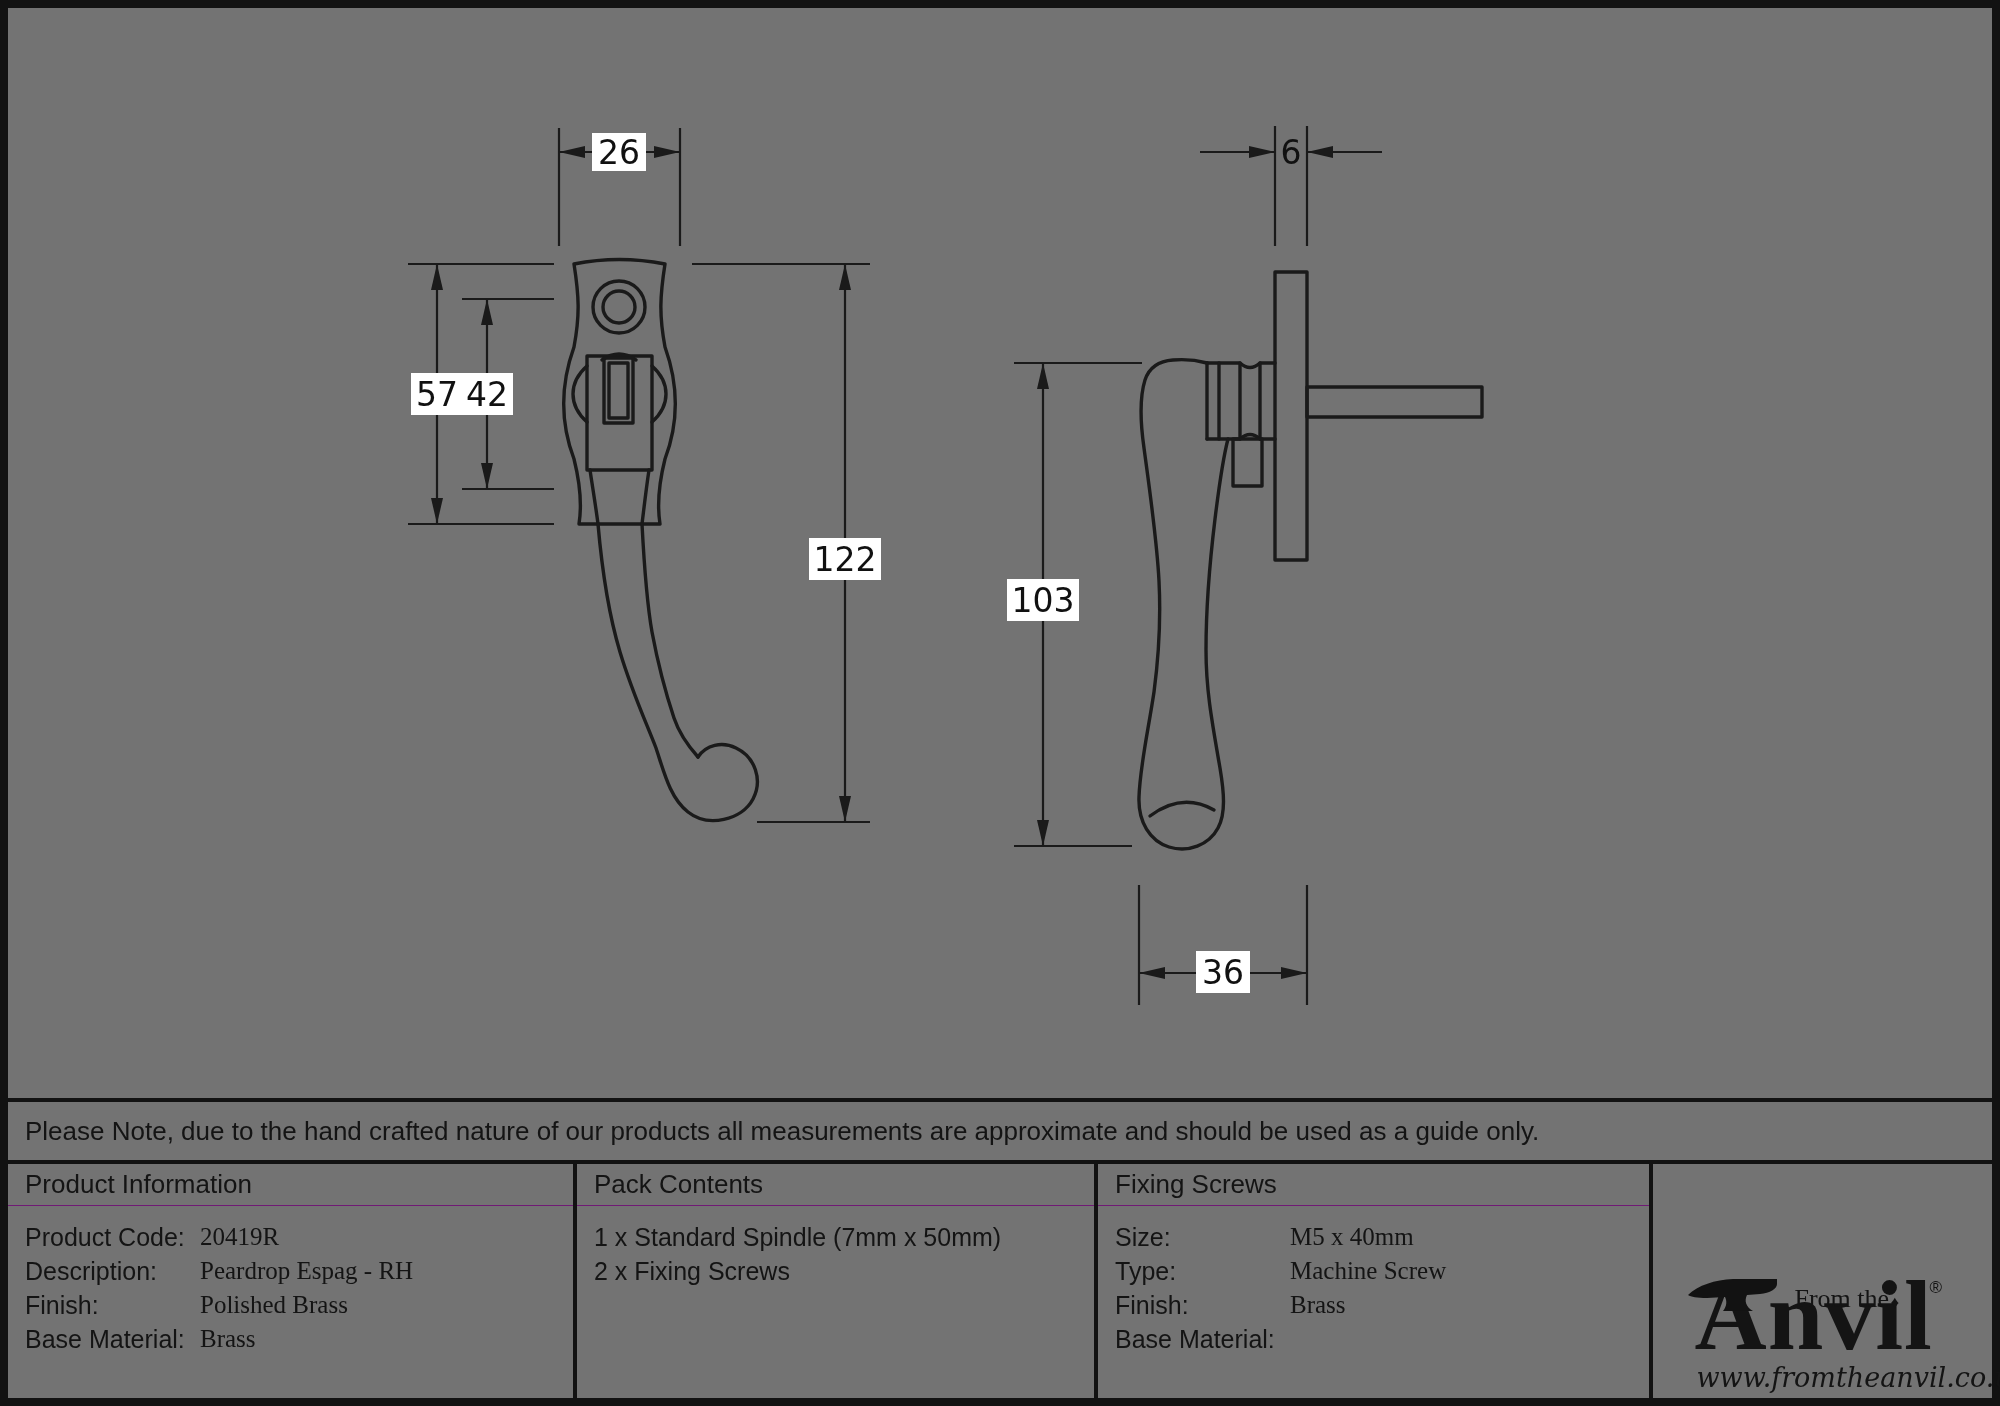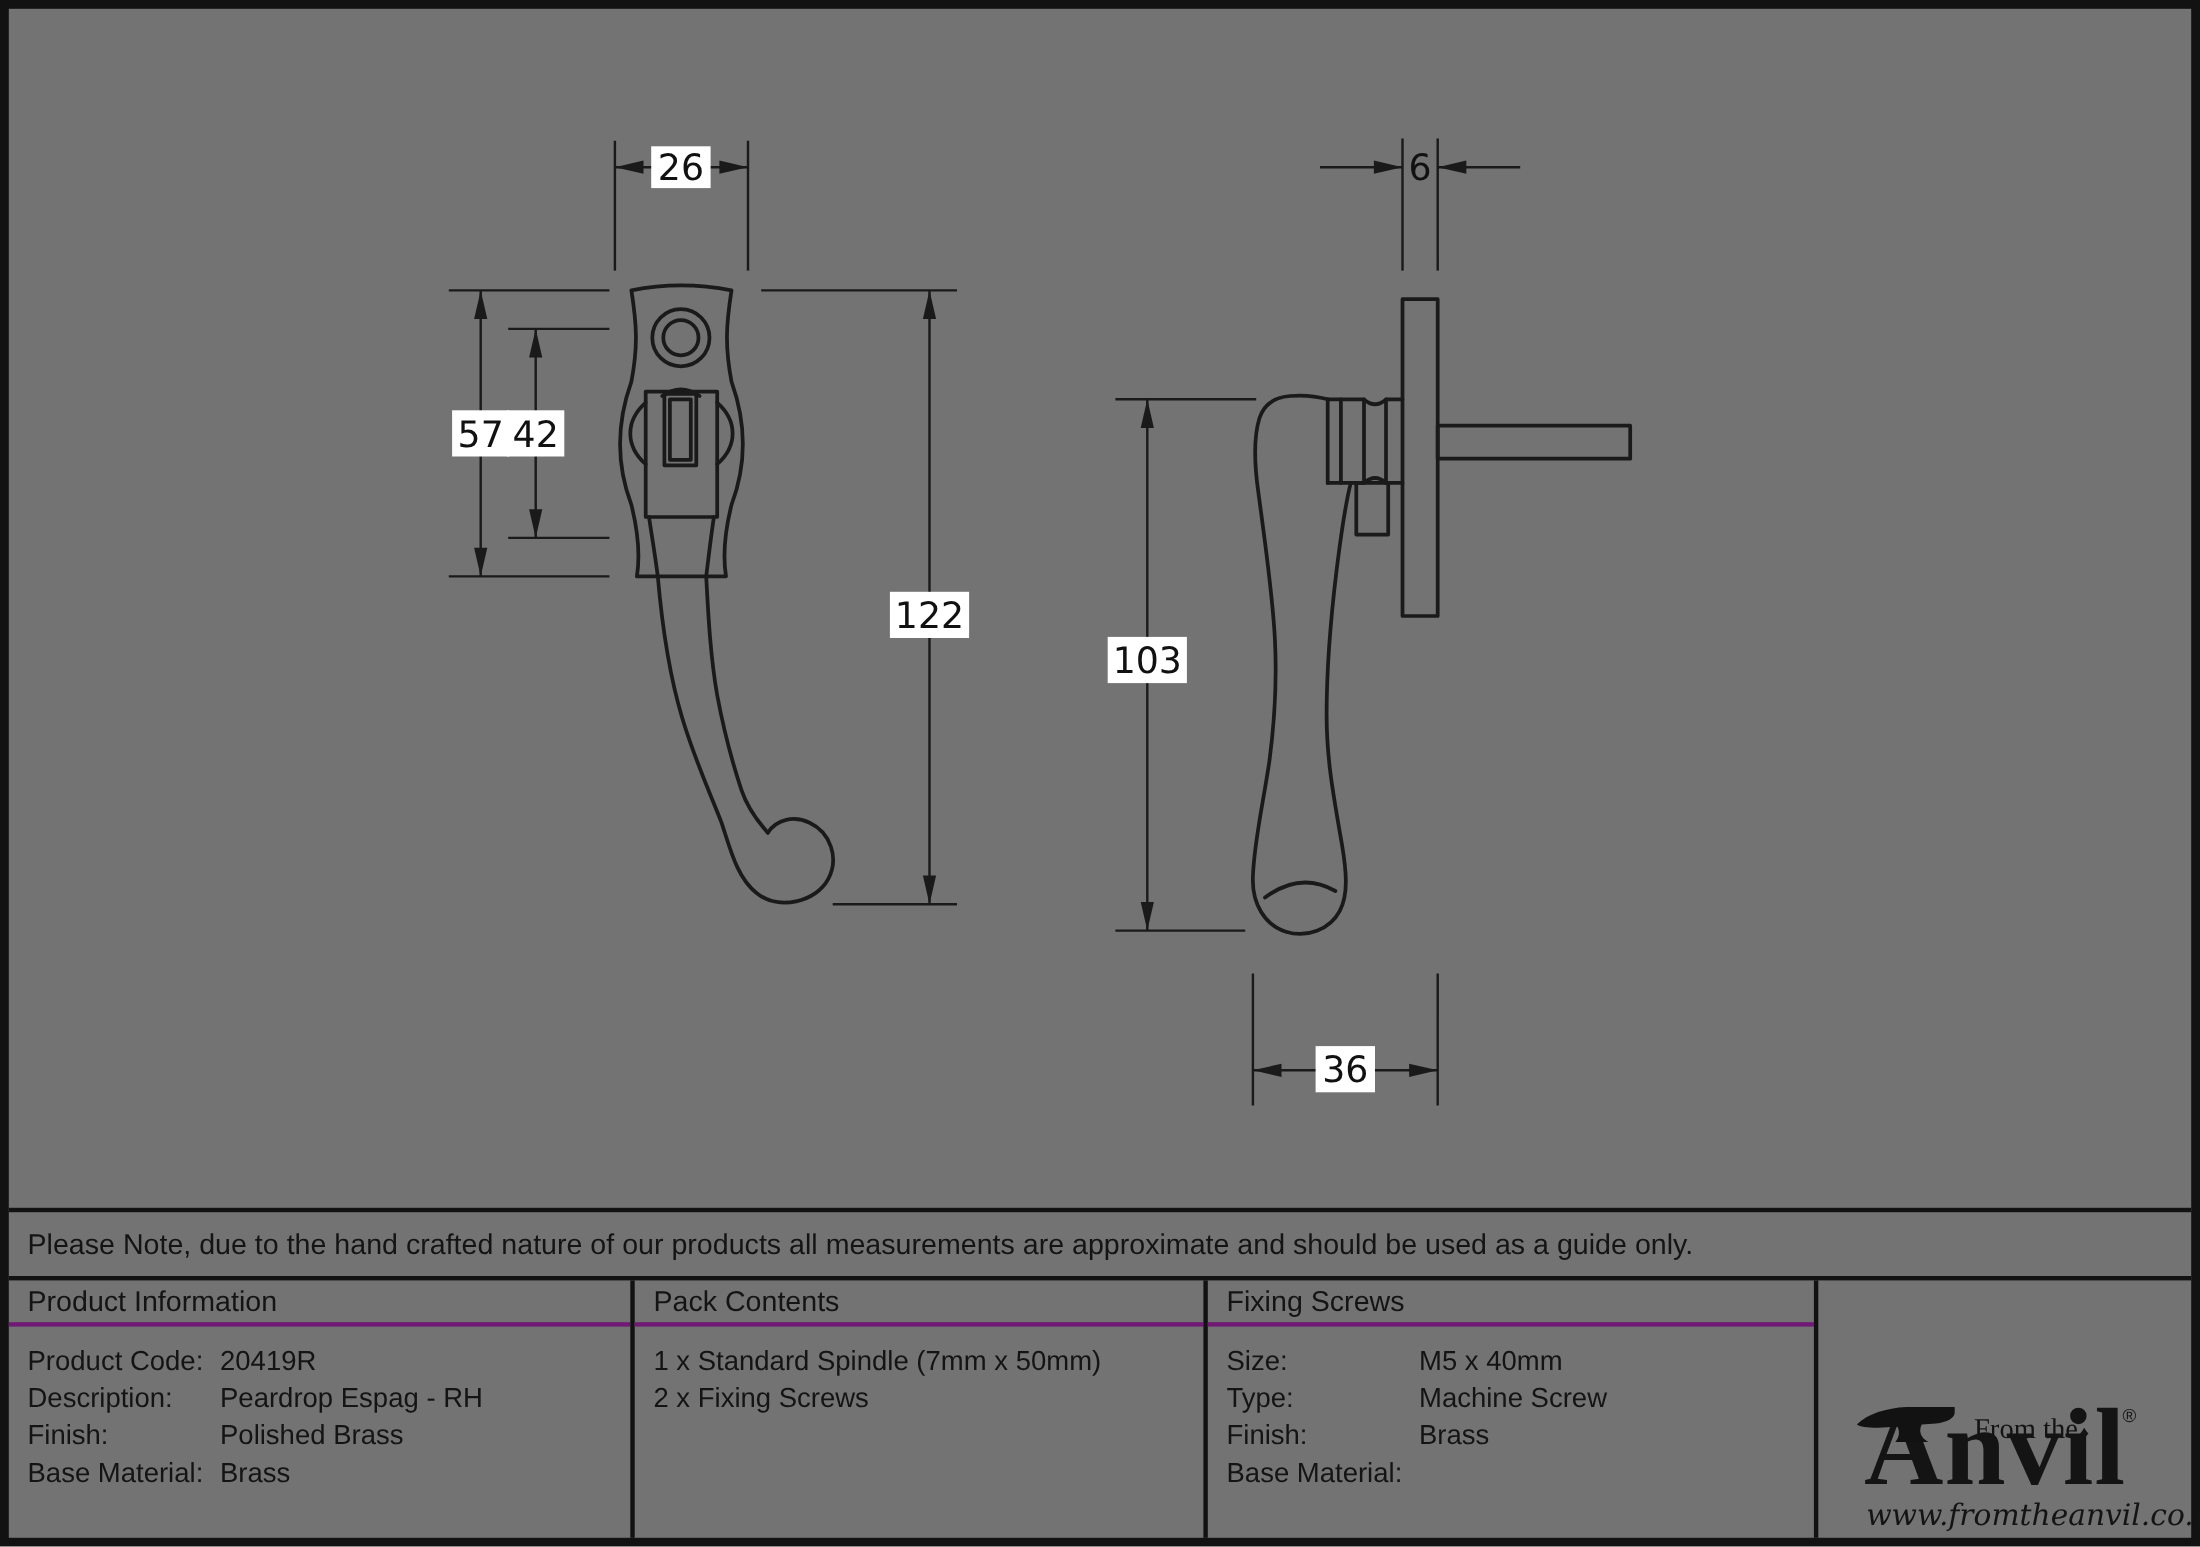--- a/index.html
+++ b/index.html
@@ -16,26 +16,26 @@
     display:flex;align-items:center;padding-left:17px;
     font-size:26px;
   }
   .info-grid{
     display:grid;grid-template-columns:565px 521px 555px 343px;
     height:234px;box-sizing:border-box;
   }
   .col{box-sizing:border-box;min-width:0;}
   .col.bordered{border-left:4px solid #121212;}
   .col-header{
-    height:42px;box-sizing:border-box;border-bottom:4px solid #701a75;
+    height:42px;box-sizing:border-box;border-bottom:1px solid #701a75;
     display:flex;align-items:center;padding-left:17px;font-size:26px;
   }
   .col-body{padding:14px 0 0 17px;font-size:25px;line-height:34px;}
   .kv{display:grid;grid-template-columns:175px 1fr;}
-  .kv .v{white-space:nowrap;}
+  .kv .v{white-space:nowrap;font-family:Liberation Serif, serif;}
   .pack-list{list-style:none;margin:0;padding:0;}
   .logo-cell{display:flex;align-items:flex-end;justify-content:center;}
   .logo{position:relative;width:256px;height:118px;}
   .logo span{position:absolute;white-space:nowrap;}
   .brand{left:0px;top:-14px;line-height:1;font-family:"Liberation Serif",serif;font-weight:bold;font-size:100px;letter-spacing:1px;}
   .anvil-icon{position:absolute;left:-10px;top:-4px;}
   .fromthe{left:100px;top:4px;font-family:"Liberation Serif",serif;font-size:26px;}
   .diamond{left:196px;top:13px;font-size:17px;}
   .reg{left:235px;top:-2px;font-size:17px;}
   .url{left:2px;top:82px;font-family:"DejaVu Serif",serif;font-style:italic;font-size:27px;white-space:nowrap;}

